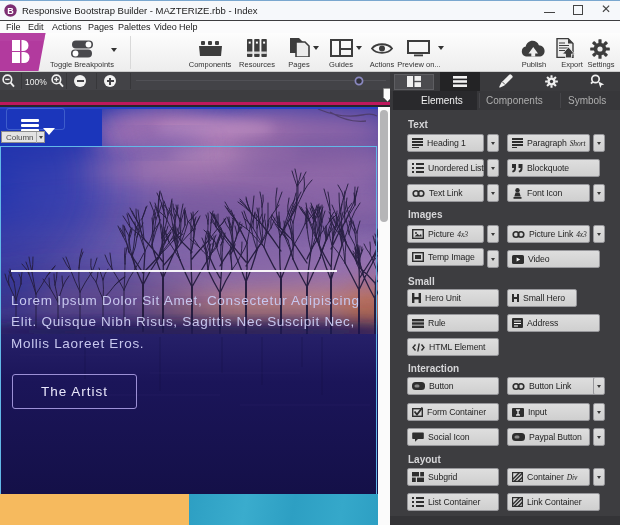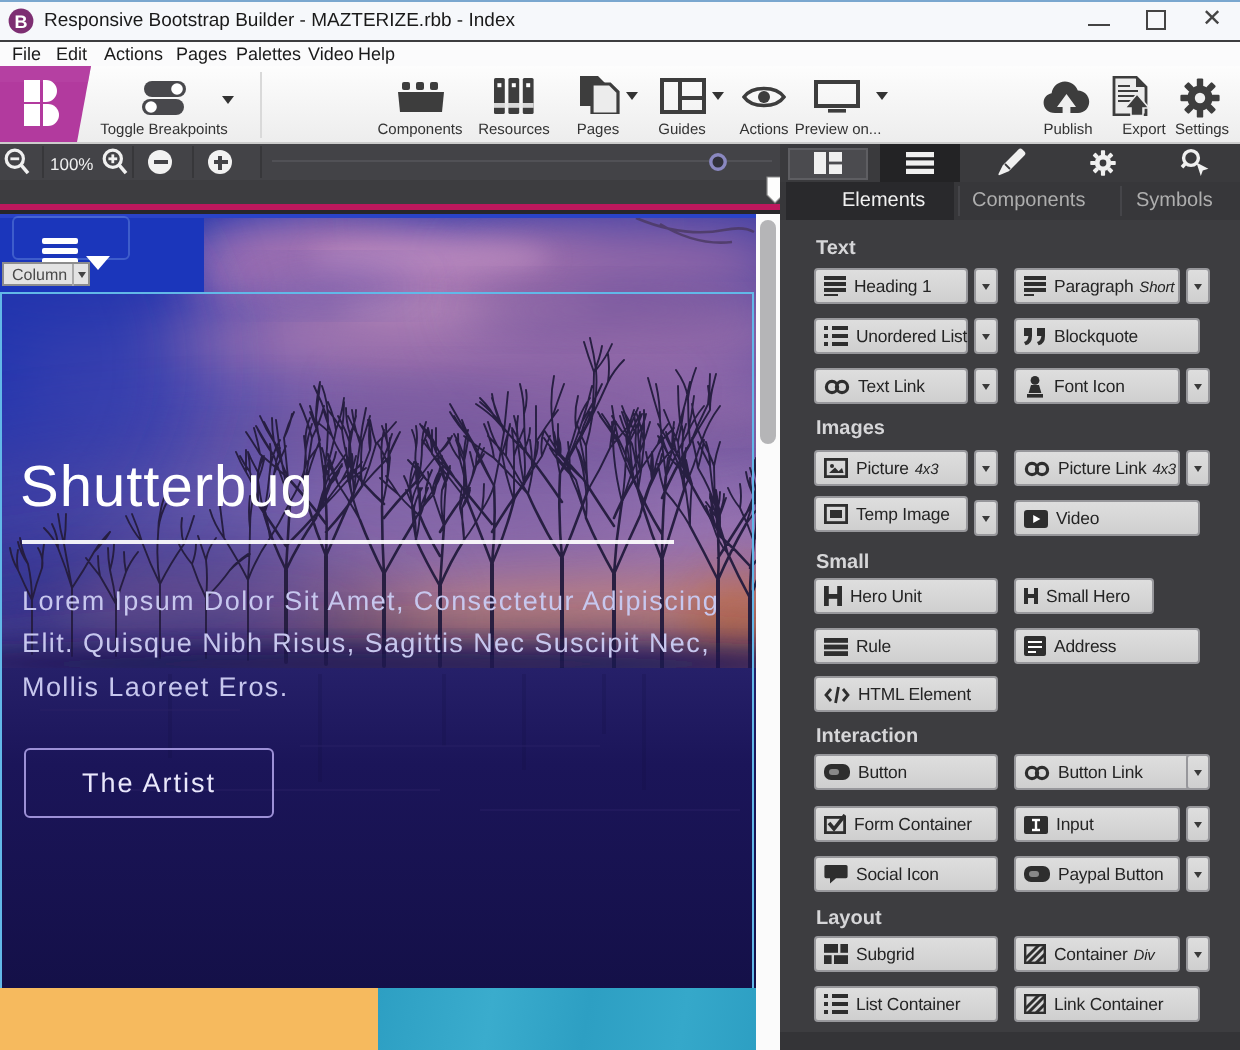--- a/index.html
+++ b/index.html
@@ -36,21 +36,21 @@
 
 #panel { left:390px; top:72px; width:230px; height:453px; background:#3d3d40; }
 #iconrow { position:absolute; left:0; top:0; width:230px; height:19px; background:#3a3a3d; }
 #tabrow { position:absolute; left:0; top:19px; width:230px; height:19px; background:#37373a; }
 .ptab { position:absolute; top:0; height:19px; line-height:19px; font-size:10px; color:#aeaeae; text-align:center; }
 #tabsel { position:absolute; left:3px; top:0; width:84px; height:19px; background:#29292c; }
 .itile { position:absolute; top:0px; height:19px; }
 .plabel { position:absolute; left:18px; font-size:10px; font-weight:bold; color:#d6d6d8; }
 .pb { position:absolute; height:18px; background:linear-gradient(#dedede,#cfcfcf); border:1px solid #97979b; border-radius:2px; display:flex; align-items:center; padding-left:4px; color:#242424; font-size:8.7px; letter-spacing:-0.1px; white-space:nowrap; }
 .pb svg { margin-right:4px; flex:none; }
-.pb .it { font-style:italic; font-size:7.5px; margin-left:3px; }
+.pb .it { font-style:italic; font-size:7.5px; margin-left:3px;font-family:Liberation Serif, serif; }
 .dd { position:absolute; width:12px; height:18px; background:linear-gradient(#dedede,#cfcfcf); border:1px solid #97979b; border-radius:2px; }
 .dd:after { content:""; position:absolute; left:3px; top:7.2px; width:0; height:0; border-left:2.9px solid transparent; border-right:2.9px solid transparent; border-top:3.6px solid #3a3a3a; }
 .bl { left:17px; } .br { left:117px; }
 #panelbot { position:absolute; left:0; top:444px; width:230px; height:9px; background:#343437; }
 
 
 #canvas { left:0; top:107px; width:378px; height:471px; overflow:hidden; }
 #navblk { position:absolute; left:0; top:0; width:102px; height:40px; background:#1b36bb; }
 #toggler { position:absolute; left:6px; top:1px; width:59px; height:22px; border:1px solid rgba(130,165,235,0.35); border-radius:3px; }
 .hbar { position:absolute; left:21px; width:18px; height:2.6px; background:#fff; border-radius:1px; }
@@ -346,21 +346,20 @@
     <div class="hbar" style="top:17px"></div>
     <div class="hbar" style="top:22px"></div>
     <div id="navcaret"></div>
     <div class="selline" style="left:0;top:39px;width:377px;height:1px"></div>
     <div class="selline" style="left:0;top:39px;width:1px;height:348px"></div>
     <div class="selline" style="left:376px;top:39px;width:1px;height:348px"></div>
     <div id="coltag">
         <em>Column</em>
         <b></b>
       </div>
-    <div id="shutter">Shutterbug</div>
     <div id="hrule"></div>
     <div id="artist">The Artist</div>
     <div id="para">Lorem Ipsum Dolor Sit Amet, Consectetur Adipiscing<br>Elit. Quisque Nibh Risus, Sagittis Nec Suscipit Nec,<br>Mollis Laoreet Eros.</div>
   </div>
 
   <div class="abs" id="orange"></div>
   <div class="abs" id="teal"></div>
   <div class="abs" id="sbtrack"></div>
   <div class="abs" id="sbthumb"></div>
   <svg class="abs" id="rulmark" width="9" height="14">

